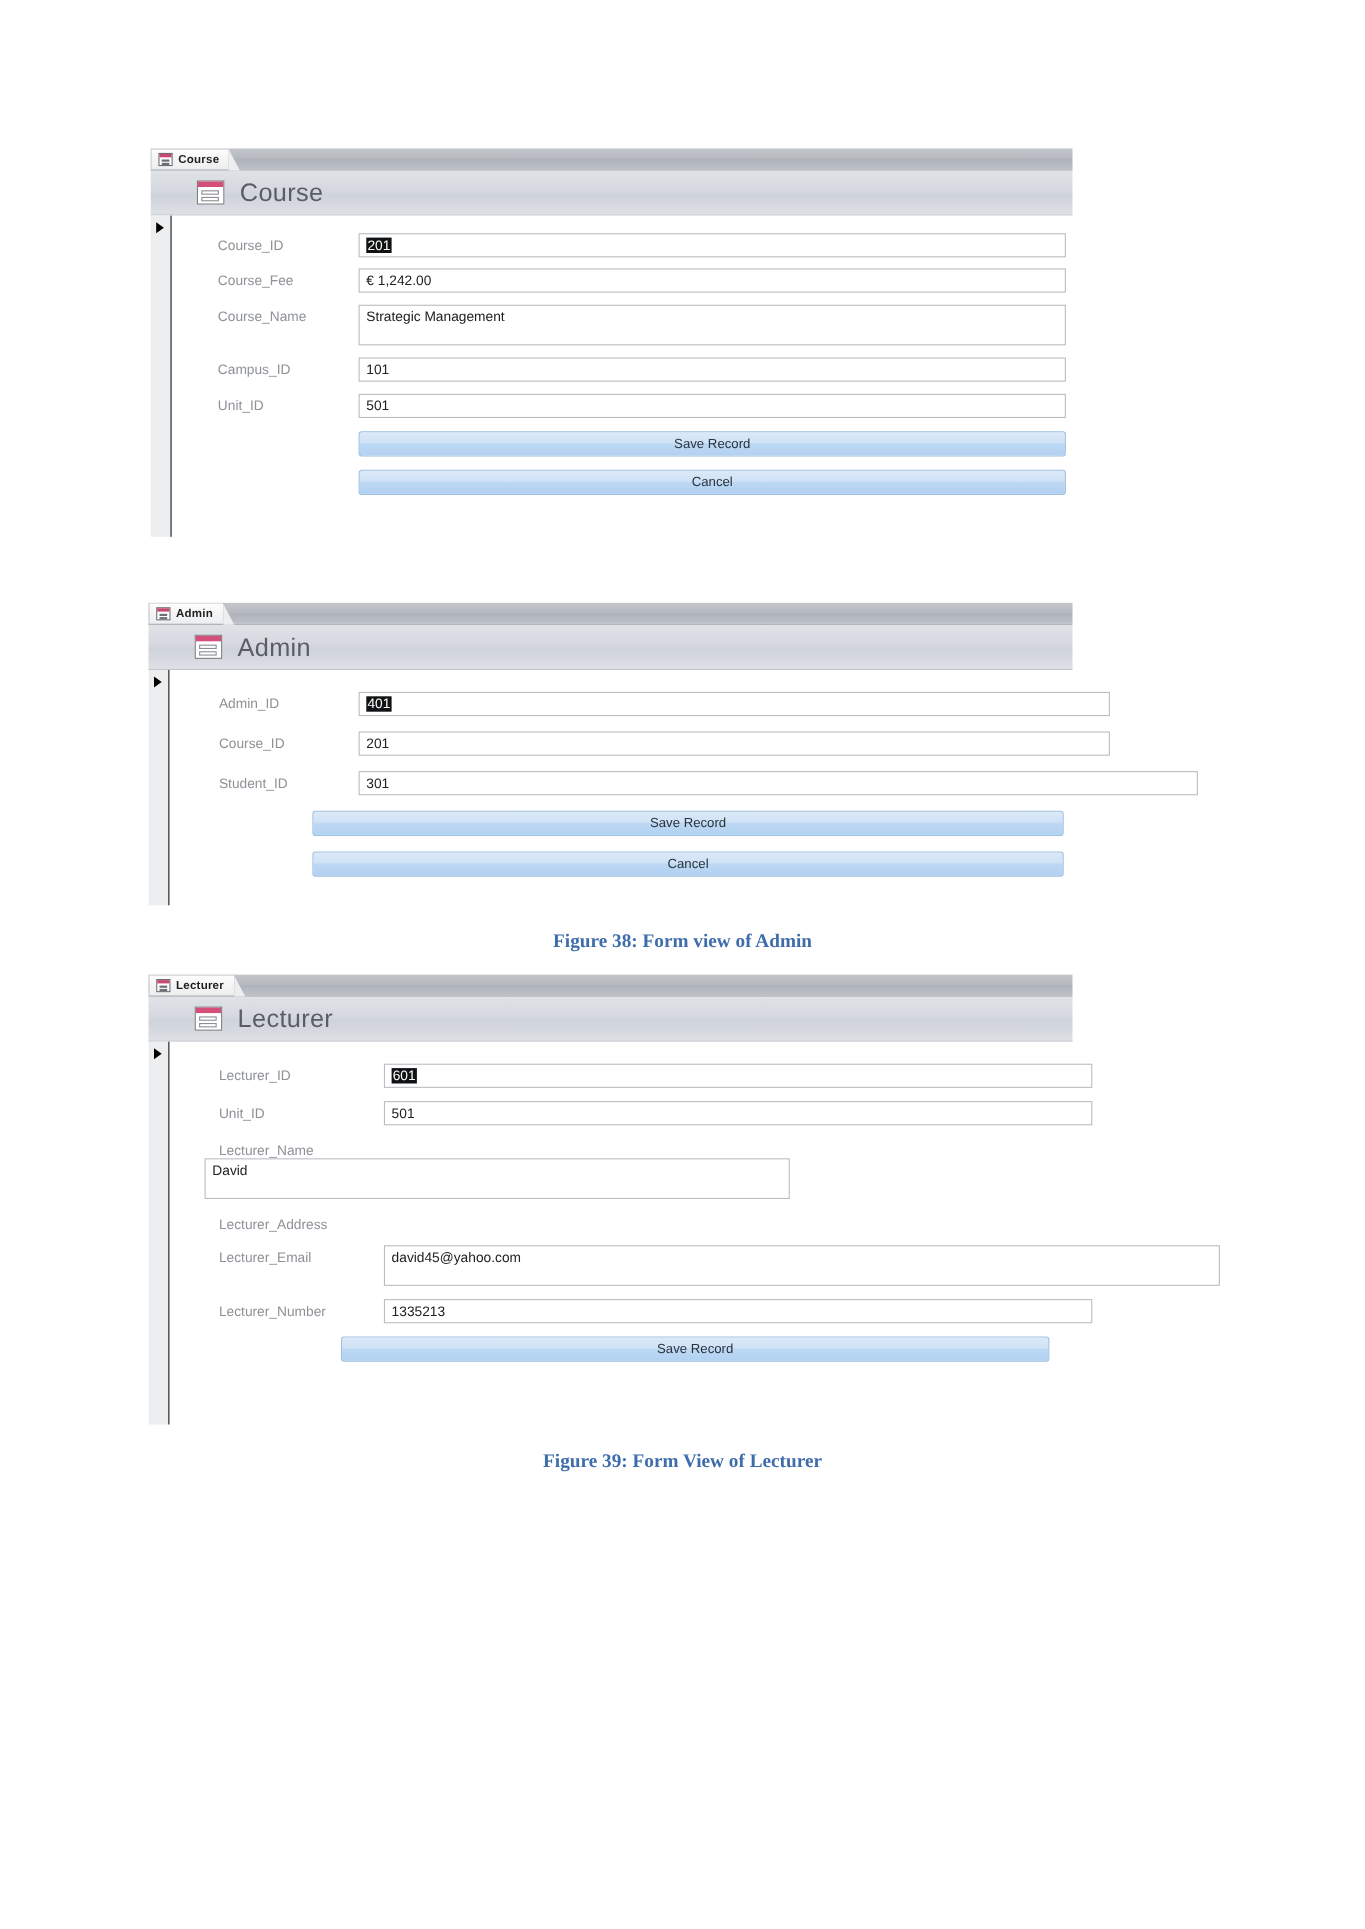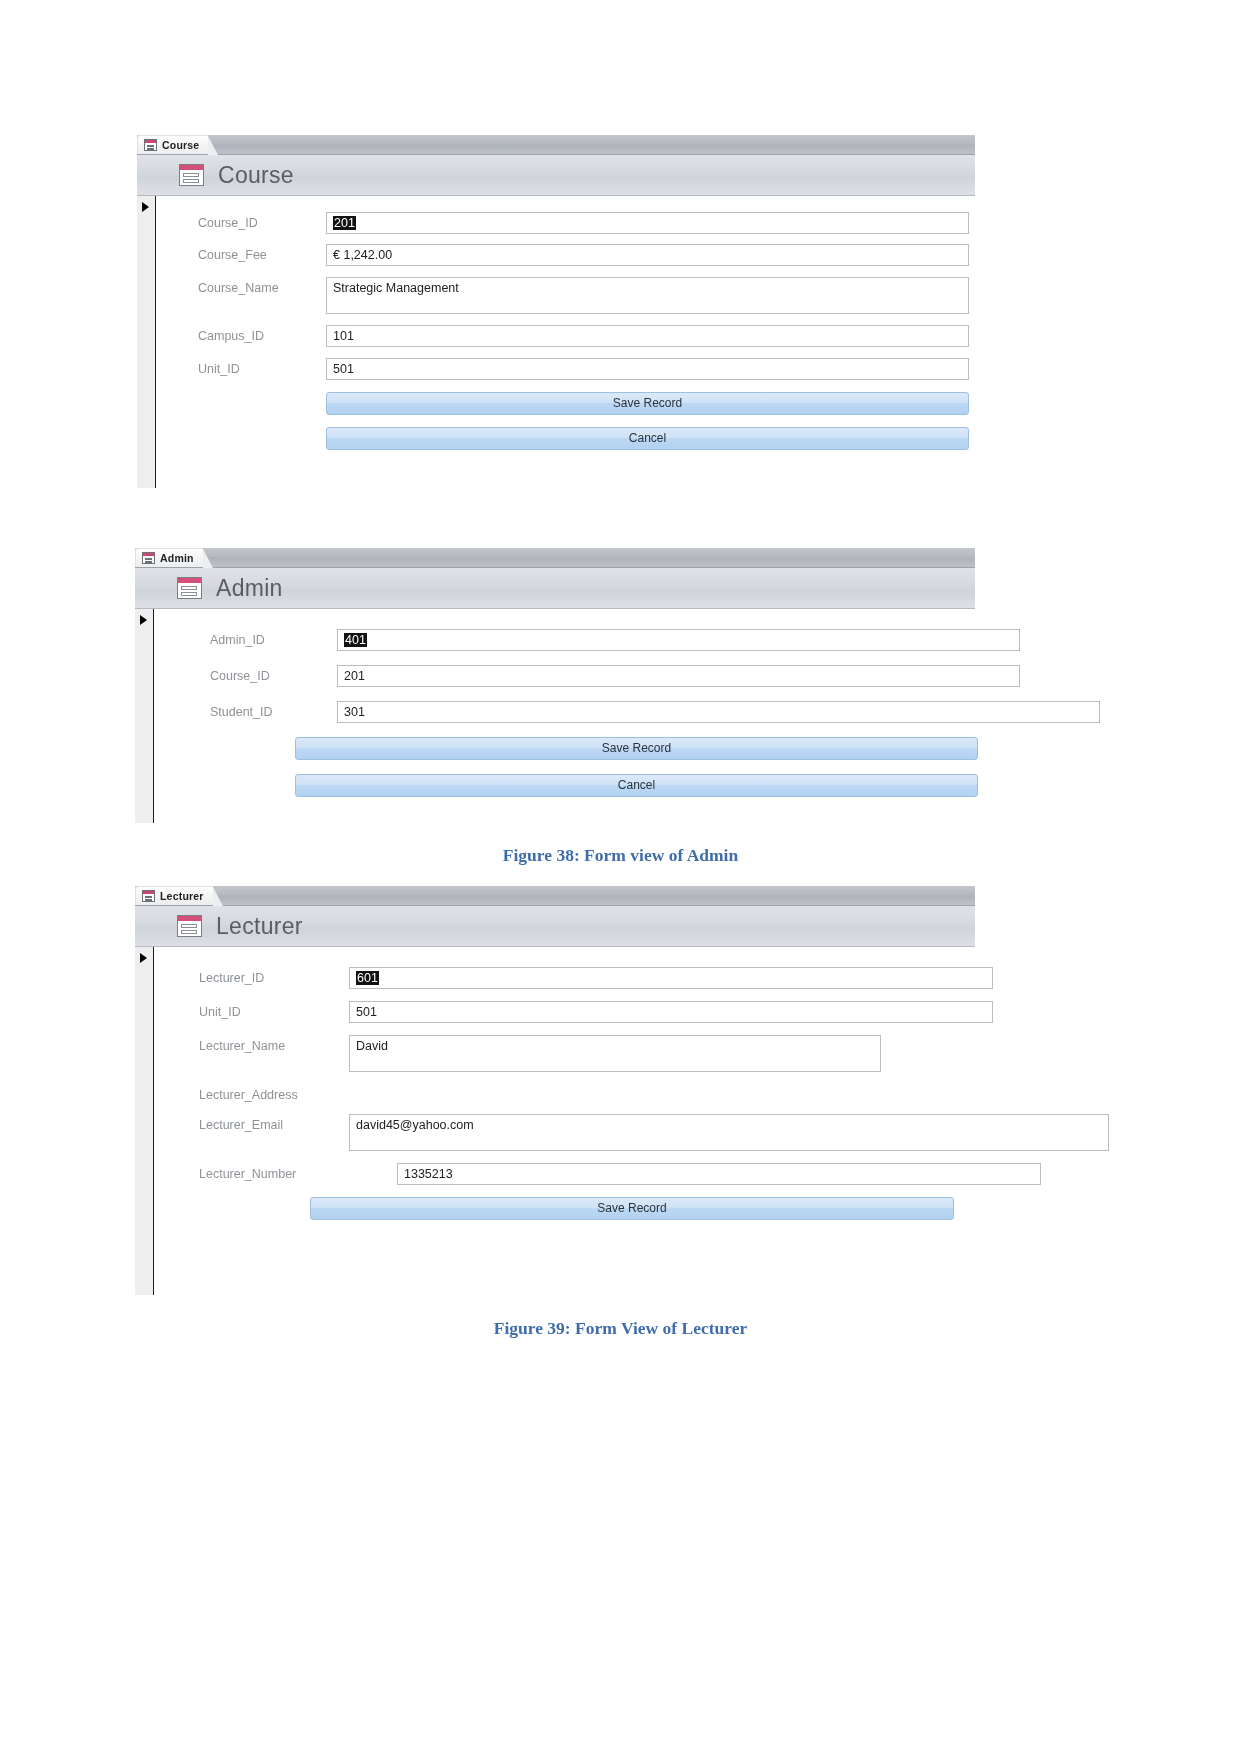--- a/index.html
+++ b/index.html
@@ -301,21 +301,21 @@
         <span class="ln ln1"></span>
           <span class="ln ln2"></span>
       </span>
       <span class="form-title">Admin</span>
     </div>
 
     <div class="form-body" style="height:214px;">
       <div class="record-selector">
         <span class="rec-arrow"></span>
       </div>
-      <div class="fields-area" style="padding-top:20px;padding-left:11px;">
+      <div class="fields-area" style="padding-top:20px;">
 
         <div class="field-row" style="margin-bottom:14px;">
           <span class="field-label" style="width:94px; margin-left:45px;">Admin_ID</span>
           <div class="field-box short" style="width:683px; margin-left:33px;">
             <span class="val-selected">401</span>
           </div>
         </div>
 
         <div class="field-row" style="margin-bottom:14px;">
           <span class="field-label" style="width:94px; margin-left:45px;">Course_ID</span>
@@ -365,35 +365,35 @@
           <div class="field-box short" style="width:644px; margin-left:32px;">
             <span class="val-selected">601</span>
           </div>
         </div>
 
         <div class="field-row" style="margin-bottom:12px;">
           <span class="field-label" style="width:118px; margin-left:45px;">Unit_ID</span>
           <div class="field-box short" style="width:644px; margin-left:32px;">501</div>
         </div>
 
-        <div class="field-row" style="margin-bottom:12px;">
+        <div class="field-row" style="margin-bottom:12px;flex-direction:column;">
           <span class="field-label" style="width:118px; margin-left:45px;">Lecturer_Name</span>
           <div class="field-box tall" style="width:532px; margin-left:32px;">David</div>
         </div>
 
         <div class="field-row" style="margin-bottom:12px;">
           <span class="field-label" style="width:118px; margin-left:45px;">Lecturer_Address</span>
         </div>
 
         <div class="field-row" style="margin-bottom:12px;">
           <span class="field-label" style="width:118px; margin-left:45px;">Lecturer_Email</span>
           <div class="field-box tall" style="width:760px; margin-left:32px;">david45@yahoo.com</div>
         </div>
 
-        <div class="field-row" style="margin-bottom:12px;gap:48px;">
+        <div class="field-row" style="margin-bottom:12px;">
           <span class="field-label" style="width:118px; margin-left:45px;">Lecturer_Number</span>
           <div class="field-box short" style="width:644px; margin-left:32px;">1335213</div>
         </div>
 
         <div class="form-button" style="width:644px; margin-left:156px;">Save Record</div>
 
       </div>
     </div>
   </div>
 

